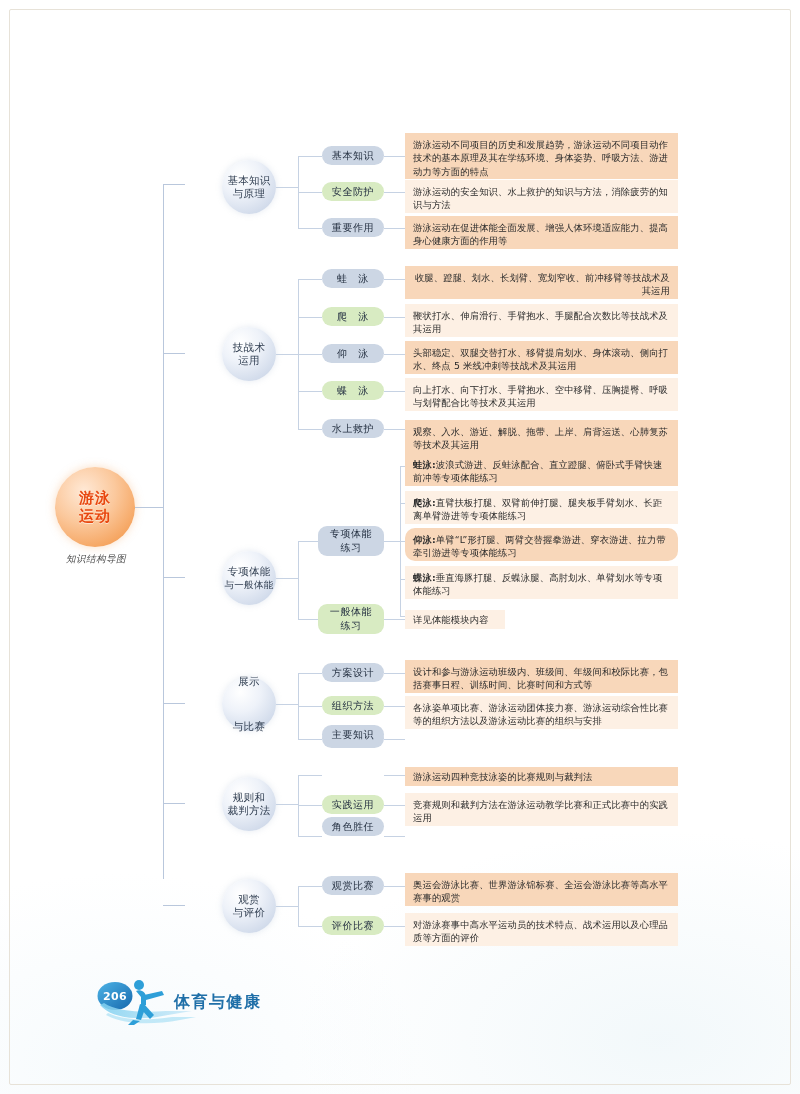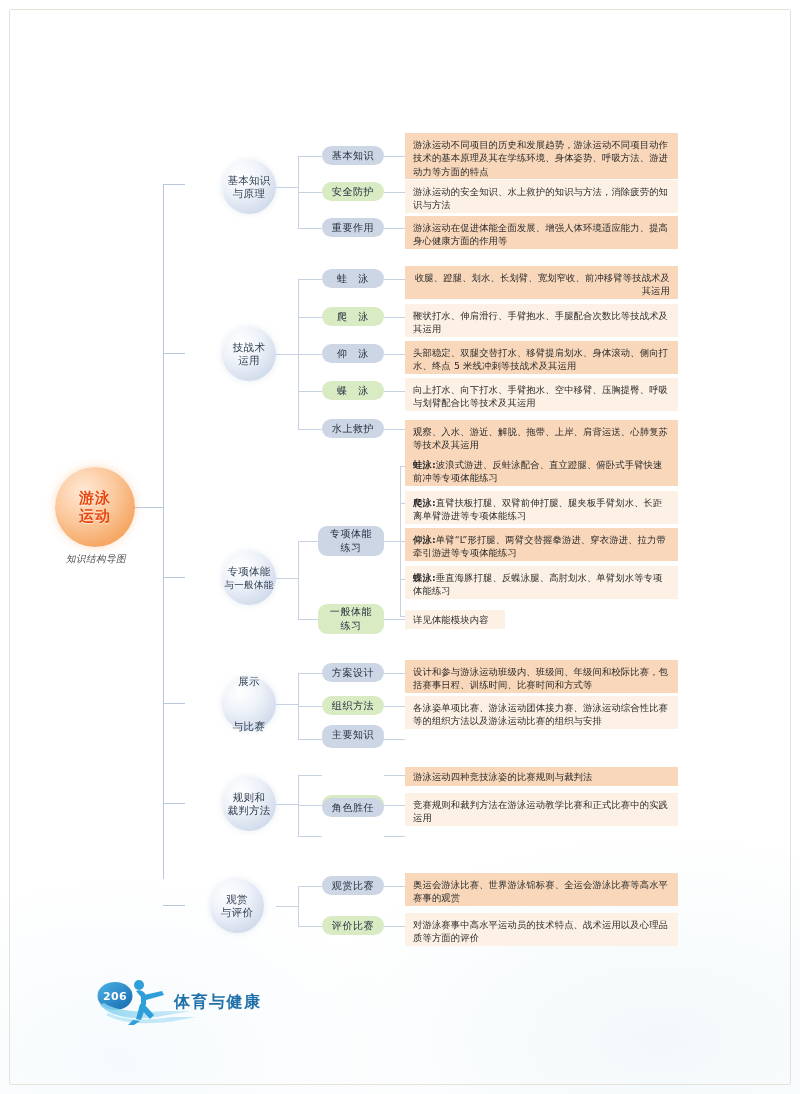--- a/index.html
+++ b/index.html
@@ -191,21 +191,21 @@
   <div class="hline lt" style="left:384px;top:541px;width:16px;"></div>
   <div class="vline lt" style="left:400px;top:466px;height:150px;"></div>
   <div class="hline lt" style="left:400px;top:466px;width:5px;"></div>
   <div class="hline lt" style="left:400px;top:503px;width:5px;"></div>
   <div class="hline lt" style="left:400px;top:541px;width:5px;"></div>
   <div class="hline lt" style="left:400px;top:579px;width:5px;"></div>
   <div class="hline lt" style="left:400px;top:616px;width:5px;"></div>
 
   <div class="cbox dark" style="left:405px;top:453px;width:273px;height:33px;"><b>蛙泳:</b><span>波浪式游进、反蛙泳配合、直立蹬腿、俯卧式手臂快速前冲等专项体能练习</span></div>
   <div class="cbox light" style="left:405px;top:491px;width:273px;height:33px;"><b>爬泳:</b><span>直臂扶板打腿、双臂前伸打腿、腿夹板手臂划水、长距离单臂游进等专项体能练习</span></div>
-  <div class="cbox dark" style="left:405px;top:528px;width:273px;height:33px;"><b>仰泳:</b><span>单臂“L”形打腿、两臂交替握拳游进、穿衣游进、拉力带牵引游进等专项体能练习</span></div>
+  <div class="cbox dark" style="left:405px;top:528px;width:273px;height:33px;border-radius:10px;"><b>仰泳:</b><span>单臂“L”形打腿、两臂交替握拳游进、穿衣游进、拉力带牵引游进等专项体能练习</span></div>
   <div class="cbox light" style="left:405px;top:566px;width:273px;height:33px;"><b>蝶泳:</b><span>垂直海豚打腿、反蝶泳腿、高肘划水、单臂划水等专项体能练习</span></div>
 
   <div class="pill green two" style="left:318px;top:604px;width:66px;">
     <span>一般体能</span>
     <span>练习</span>
   </div>
   <div class="hline lt" style="left:384px;top:619px;width:21px;"></div>
   <div class="cbox light" style="left:405px;top:610px;width:100px;height:19px;padding-top:3px;">详见体能模块内容</div>
 
   <div class="hline" style="left:163px;top:703px;width:22px;"></div>
@@ -252,27 +252,27 @@
     </div>
   <div class="hline lt" style="left:384px;top:775px;width:21px;"></div>
   <div class="cbox dark" style="left:405px;top:767px;width:273px;height:19px;padding-top:3px;">游泳运动四种竞技泳姿的比赛规则与裁判法</div>
 
   <div class="pill green" style="left:322px;top:795px;width:62px;">
       <span>实践运用</span>
     </div>
   <div class="hline lt" style="left:384px;top:805px;width:21px;"></div>
   <div class="cbox light" style="left:405px;top:793px;width:273px;height:33px;">竞赛规则和裁判方法在游泳运动教学比赛和正式比赛中的实践运用</div>
 
-  <div class="pill blue" style="left:322px;top:798px;width:62px;">
+  <div class="pill blue" style="left:322px;top:817px;width:62px;">
       <span>角色胜任</span>
     </div>
   <div class="hline lt" style="left:384px;top:836px;width:21px;"></div>
 
   <div class="hline" style="left:163px;top:905px;width:22px;"></div>
-  <div class="branch-node" style="left:210px;top:879px;width:54px;height:54px;">
+  <div class="branch-node" style="left:222px;top:879px;width:54px;height:54px;">
     <div class="ln">观赏</div>
     <div class="ln">与评价</div>
   </div>
   <div class="hline lt" style="left:276px;top:906px;width:22px;"></div>
   <div class="vline lt" style="left:298px;top:886px;height:40px;"></div>
   <div class="hline lt" style="left:298px;top:886px;width:24px;"></div>
   <div class="hline lt" style="left:298px;top:926px;width:24px;"></div>
 
   <div class="pill blue" style="left:322px;top:876px;width:62px;">
       <span>观赏比赛</span>

